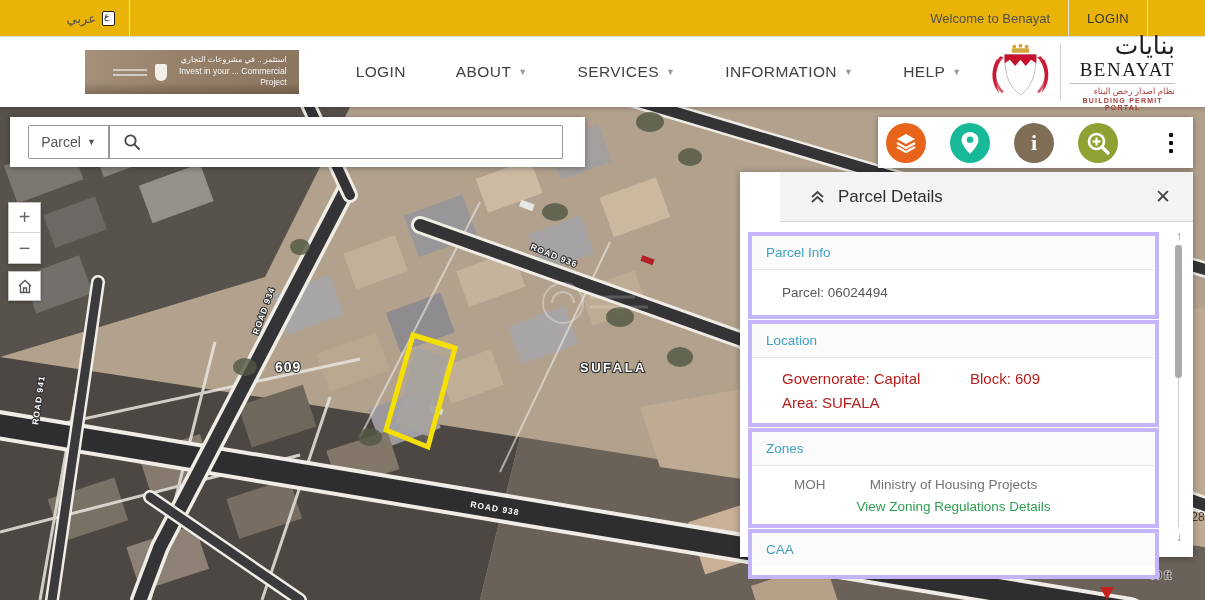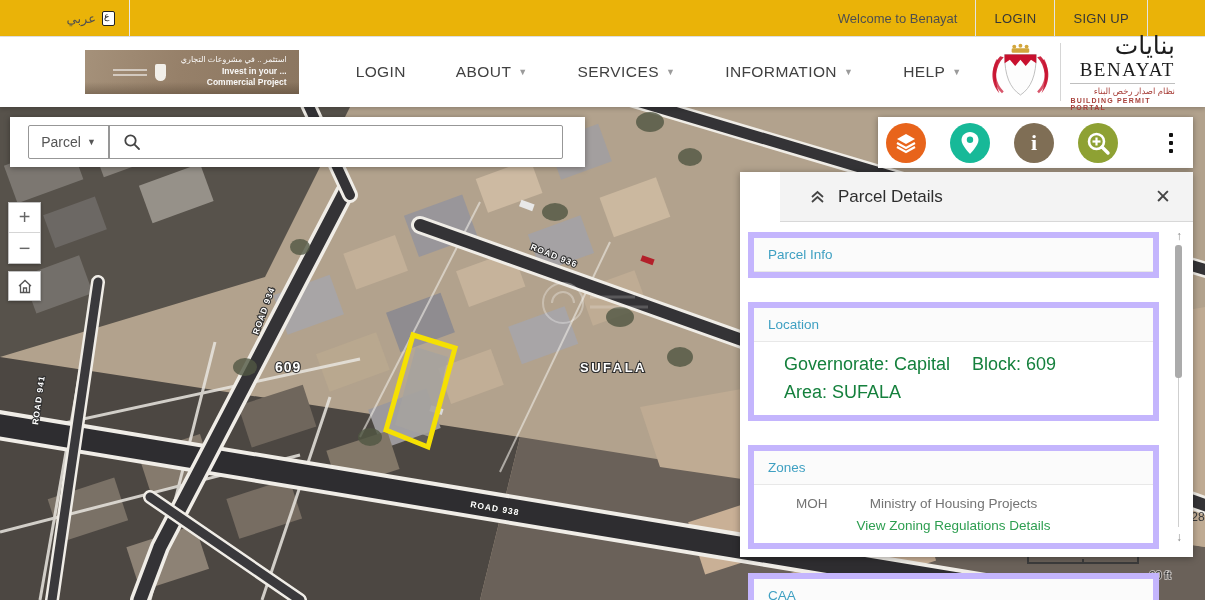--- a/index.html
+++ b/index.html
@@ -18,30 +18,30 @@
 
   
   .navbar { height:70px; background:#fff; display:flex; align-items:center; position:relative; z-index:20; box-shadow:0 2px 4px rgba(0,0,0,.18); }
   .banner { margin-left:85px; width:255px; height:44px; background:linear-gradient(100deg,#a5917a 0%,#968069 45%,#8b7660 100%); position:relative; display:flex; align-items:center; overflow:hidden; cursor:pointer; }
   .banner:before { content:""; position:absolute; bottom:0; left:0; right:0; height:12px; background:linear-gradient(#0000,rgba(60,45,30,.35)); }
   .banner-smalltext { margin-left:28px; display:flex; flex-direction:column; gap:3px; }
   .banner-smalltext i { display:block; width:34px; height:2px; background:rgba(255,255,255,.55); }
   .banner-emblem { width:15px; height:17px; margin-left:8px; background:#f2efe9; border-radius:2px 2px 6px 6px; }
   .banner-text { margin-left:auto; margin-right:12px; text-align:right; color:#fff; line-height:1.35;padding-left:9px; }
   .banner-text .ar { font-size:8px; opacity:.95; }
-  .banner-text .en { font-size:8.5px; font-weight:bold; opacity:.95; }
+  .banner-text .en { font-size:8.5px; font-weight:normal; opacity:.95; }
 
   .nav-menu { display:flex; margin-left:32px; }
   .nav-item { display:flex; align-items:center; padding:0 25px; font-size:15.5px; color:#414141; letter-spacing:.4px; cursor:pointer; white-space:nowrap; }
   .caret { font-size:9px; color:#9b9b9b; margin-left:7px; }
 
   .logo { margin-left:auto; margin-right:30px; display:flex; align-items:center; }
   .logo-crest { width:76px; height:70px; margin-top:2px; }
   .logo-sep { width:1px; height:58px; background:#d5d5d5; margin:0 10px 0 6px; }
-  .logo-textcol { display:flex; flex-direction:column; align-items:flex-end; line-height:1; }
+  .logo-textcol { display:flex; flex-direction:column; align-items:flex-end; line-height:1;text-align:center; }
   .logo-ar { font-size:25px; color:#1d1d1d; letter-spacing:2px; }
   .logo-en { font-family:"Liberation Serif", serif; font-size:19px; letter-spacing:1.5px; color:#1b1b1b; margin-top:2px; }
   .logo-rule { width:100%; height:1px; background:#bfbfbf; margin:4px 0 3px; }
   .logo-tag-ar { font-size:8.5px; color:#a8403a; }
   .logo-tag-en { font-size:7px; letter-spacing:1.2px; color:#a8403a; margin-top:2px; font-weight:bold; }
 
   
   .map { position:absolute; top:107px; left:0; width:1205px; height:493px; background:#b2a28d; }
   .map svg.basemap { position:absolute; inset:0; }
 
@@ -64,25 +64,25 @@
   .zoom-btn { height:30px; display:flex; align-items:center; justify-content:center; font-size:20px; color:#666; cursor:pointer; }
   .zoom-btn:first-child { border-bottom:1px solid #d5d5d5; }
   .home-ctl { position:absolute; left:8px; top:164px; width:33px; height:30px; background:#fff; border:1px solid #c2c2c2; box-shadow:0 1px 3px rgba(0,0,0,.3); display:flex; align-items:center; justify-content:center; cursor:pointer; }
 
   
   .panel { position:absolute; left:740px; top:65px; width:453px; height:385px; background:#fff; box-shadow:0 1px 7px rgba(0,0,0,.35);padding-left:40px; }
   .panel-header { height:50px; background:#f3f3f3; border-bottom:1px solid #d8d8d8; display:flex; align-items:center; padding:0 22px 0 30px; }
   .panel-title { font-size:17px; color:#2e2e2e; margin-left:13px; }
   .close-btn { margin-left:auto; font-size:19px; color:#454545; cursor:pointer; line-height:1; }
   .panel-body { position:absolute; top:51px; left:0; right:0; bottom:0; padding:9px 34px 8px 8px; background:#fff; }
-  .section { border:6px solid #c4b5fd; margin-bottom:24px; background:#fff; }
+  .section { border:4px solid #c4b5fd; margin-bottom:1px; background:#fff; }
   .section-header { background:#fbfbfb; padding:9px 14px; font-size:13.5px; color:#3fa0c2; cursor:pointer; }
   .section-header.bordered { border-bottom:1px solid #e8e8e8; }
   .row-parcel { padding:15px 14px 15px 30px; font-size:13.5px; color:#565656; }
-  .row-location { padding:12px 14px 12px 30px; font-size:18px; color:#15803d; display:grid; grid-template-columns:188px 1fr; row-gap:7px; }
+  .row-location { padding:12px 14px 12px 30px; font-size:15px; color:#b91c1c; display:grid; grid-template-columns:188px 1fr; row-gap:7px; }
   .row-zones { padding:11px 14px 10px 14px; font-size:13.5px; color:#737373; }
   .zones-line1 { position:relative; text-align:center; }
   .zones-code { position:absolute; left:28px; top:0; }
   .zones-link { display:block; text-align:center; margin-top:7px; color:#2d9e50; cursor:pointer; }
   .row-caa-pad { height:9px; }
   .panel-scroll { position:absolute; right:7px; top:60px; bottom:16px; width:14px; }
   .scroll-track { position:absolute; left:6px; top:14px; bottom:14px; width:1px; background:#cfcfcf; }
   .scroll-thumb { position:absolute; left:3px; top:13px; width:7px; height:133px; background:#ababab; border-radius:3px; cursor:grab; }
   .scroll-arrow { position:absolute; left:0; width:14px; text-align:center; font-size:12px; color:#8a8a8a; cursor:pointer; line-height:1; }
   .scroll-arrow.up { top:-2px; } .scroll-arrow.down { bottom:-2px; }
@@ -91,21 +91,20 @@
 <body>
 
 <div class="topbar">
   <div class="topbar-left">
     <span>عربي</span>
     <span class="lang-icon"></span>
   </div>
   <div class="topbar-right">
     <div class="topbar-cell">Welcome to Benayat</div>
     <div class="topbar-cell btn">LOGIN</div>
-    <div class="topbar-cell btn">SIGN UP</div>
     <div class="topbar-endcap"></div>
   </div>
 </div>
 
 <div class="navbar">
   <div class="banner">
     <div class="banner-smalltext">
         <i></i>
         <i></i>
       </div>
@@ -349,20 +348,21 @@
         <polyline points="2,7 7.5,2 13,7" fill="none" stroke="#444" stroke-width="1.8"></polyline>
         <polyline points="2,12 7.5,7 13,12" fill="none" stroke="#444" stroke-width="1.8"></polyline>
       </svg>
       <span class="panel-title">Parcel Details</span>
       <span class="close-btn">✕</span>
     </div>
     <div class="panel-body">
 
       <div class="section">
         <div class="section-header bordered">Parcel Info</div>
+        <div class="row-parcel">Parcel: 06024494</div>
       </div>
 
       <div class="section">
         <div class="section-header bordered">Location</div>
         <div class="row-location">
           <span>Governorate: Capital</span>
           <span>Block: 609</span>
           <span>Area: SUFALA</span>
         </div>
       </div>

